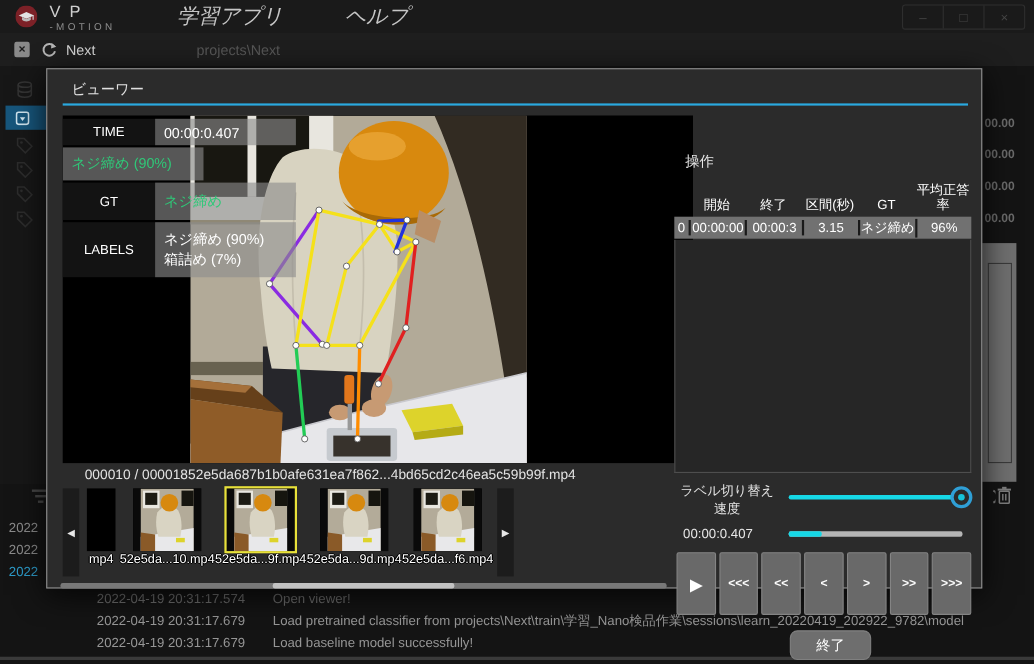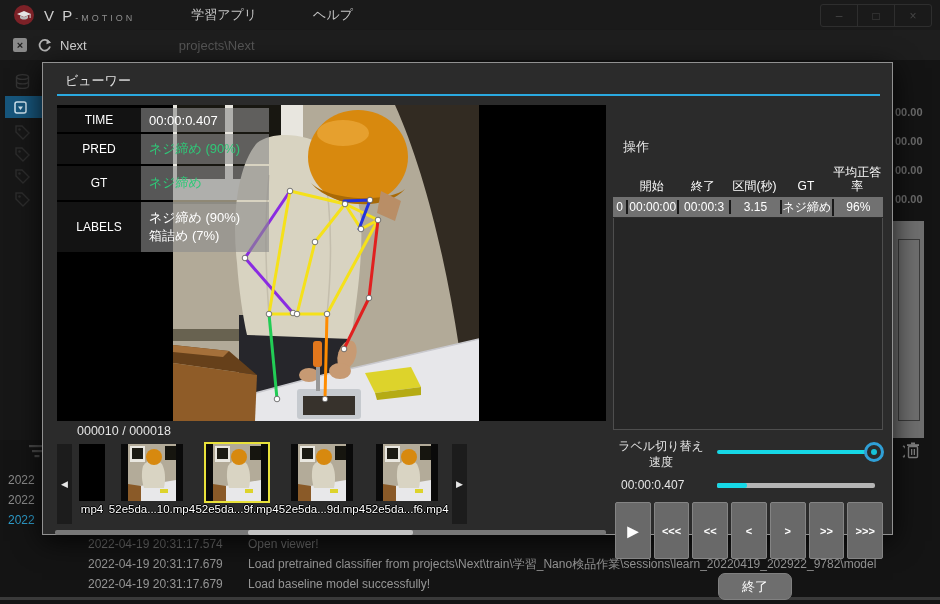--- a/index.html
+++ b/index.html
@@ -3,24 +3,24 @@
 <meta charset="utf-8">
 <style>
   html,body{margin:0;padding:0;background:#000;}
   .screen{position:relative;width:940px;height:604px;background:#141414;overflow:hidden;
           font-family:"Liberation Sans",sans-serif;color:#ccc;}
 
   
   .titlebar{position:absolute;left:0;top:0;width:940px;height:30px;background:#1a1a1a;
             border-bottom:1px solid #0c0c0c;display:flex;align-items:center;}
   .logo{width:20px;height:20px;margin-left:14px;}
-  .brand{margin-left:10px;display:flex;align-items:baseline;}
+  .brand{margin-left:10px;display:flex;align-items:baseline;flex-direction:column;}
   .brand-main{font-size:15px;letter-spacing:2px;color:#cfcfcf;}
   .brand-sub{font-size:9px;letter-spacing:3px;color:#8f8f8f;margin-left:1px;}
-  .menu-item{font-size:13px;color:#c6c6c6;margin-left:56px;}
+  .menu-item{font-size:19px;color:#c6c6c6;margin-left:56px;font-style:italic;}
   .win-controls{position:absolute;right:8px;top:4px;display:flex;border:1px solid #2e2e2e;border-radius:3px;}
   .win-btn{width:36px;height:21px;display:flex;align-items:center;justify-content:center;
            color:#454545;font-size:12px;border-left:1px solid #2e2e2e;}
   .win-btn:first-child{border-left:none;}
 
   
   .tabbar{position:absolute;left:0;top:30px;width:940px;height:30px;background:#1e1e1e;
           display:flex;align-items:center;}
   .tab-close{width:14px;height:14px;background:#8a8a8a;border-radius:2px;margin-left:13px;
              display:flex;align-items:center;justify-content:center;color:#1e1e1e;font-size:11px;font-weight:bold;}
@@ -45,21 +45,21 @@
   .log-msg{position:absolute;left:200px;white-space:nowrap;}
   .log-row.dim{color:#6e6e6e;}
   .bottom-line{position:absolute;left:0;top:597px;width:940px;height:3px;background:#3a3a3a;}
 
   
   .dialog{position:absolute;left:42px;top:62px;width:851px;height:473px;background:#2b2b2b;
           border:1px solid #919191;box-sizing:border-box;z-index:20;box-shadow:0 6px 26px rgba(0,0,0,.8);}
   .dlg-title{position:absolute;left:22px;top:9px;font-size:13px;color:#e0e0e0;}
   .dlg-rule{position:absolute;left:14px;top:31px;width:823px;height:2px;background:#2aa9e0;}
 
-  .canvas{position:absolute;left:14px;top:42px;width:549px;height:316px;background:#000;overflow:hidden;}
+  .canvas{position:absolute;left:14px;top:42px;width:549px;height:316px;background:#000;overflow:hidden;padding-left:24px;}
   .vframe{position:absolute;left:116px;top:0;width:306px;height:316px;}
 
   
   .ov-row{position:absolute;left:0;display:flex;}
   .ov-label{width:84px;background:rgba(22,22,22,.88);color:#fff;font-size:12px;
             display:flex;align-items:center;justify-content:center;}
   .ov-value{width:128px;background:rgba(140,140,140,.62);color:#fff;font-size:13px;
             display:flex;flex-direction:column;justify-content:center;padding-left:8px;box-sizing:border-box;}
   .green{color:#2fc878;}
 
@@ -313,38 +313,38 @@
             <circle cx="188" cy="124" r="2.8"></circle>
             <circle cx="197" cy="95" r="2.8"></circle>
         </g>
       </svg>
 
       <div class="ov-row" style="top:3px;height:24px">
         <div class="ov-label">TIME</div>
         <div class="ov-value">00:00:0.407</div>
       </div>
       <div class="ov-row" style="top:29px;height:30px">
-        <div class="ov-label">PRED</div>
         <div class="ov-value green">ネジ締め (90%)</div>
       </div>
       <div class="ov-row" style="top:61px;height:34px">
         <div class="ov-label">GT</div>
         <div class="ov-value green">ネジ締め</div>
       </div>
       <div class="ov-row" style="top:97px;height:50px">
         <div class="ov-label">LABELS</div>
         <div class="ov-value">
           <div>ネジ締め (90%)</div>
           <div>箱詰め (7%)</div>
         </div>
       </div>
     </div>
 
     <div class="frame-info">
       <span class="fi-counter">000010 / 000018</span>
+      <span class="fi-name">52e5da687b1b0afe631ea7f862...4bd65cd2c46ea5c59b99f.mp4</span>
     </div>
 
     <div class="filmstrip">
       <div class="fs-arrow">◀</div>
       <div class="thumb cut">
         <div class="thumb-img"></div>
         <div class="thumb-cap">mp4</div>
       </div>
       <div class="thumb">
         <div class="thumb-img"><svg width="62" height="57">

